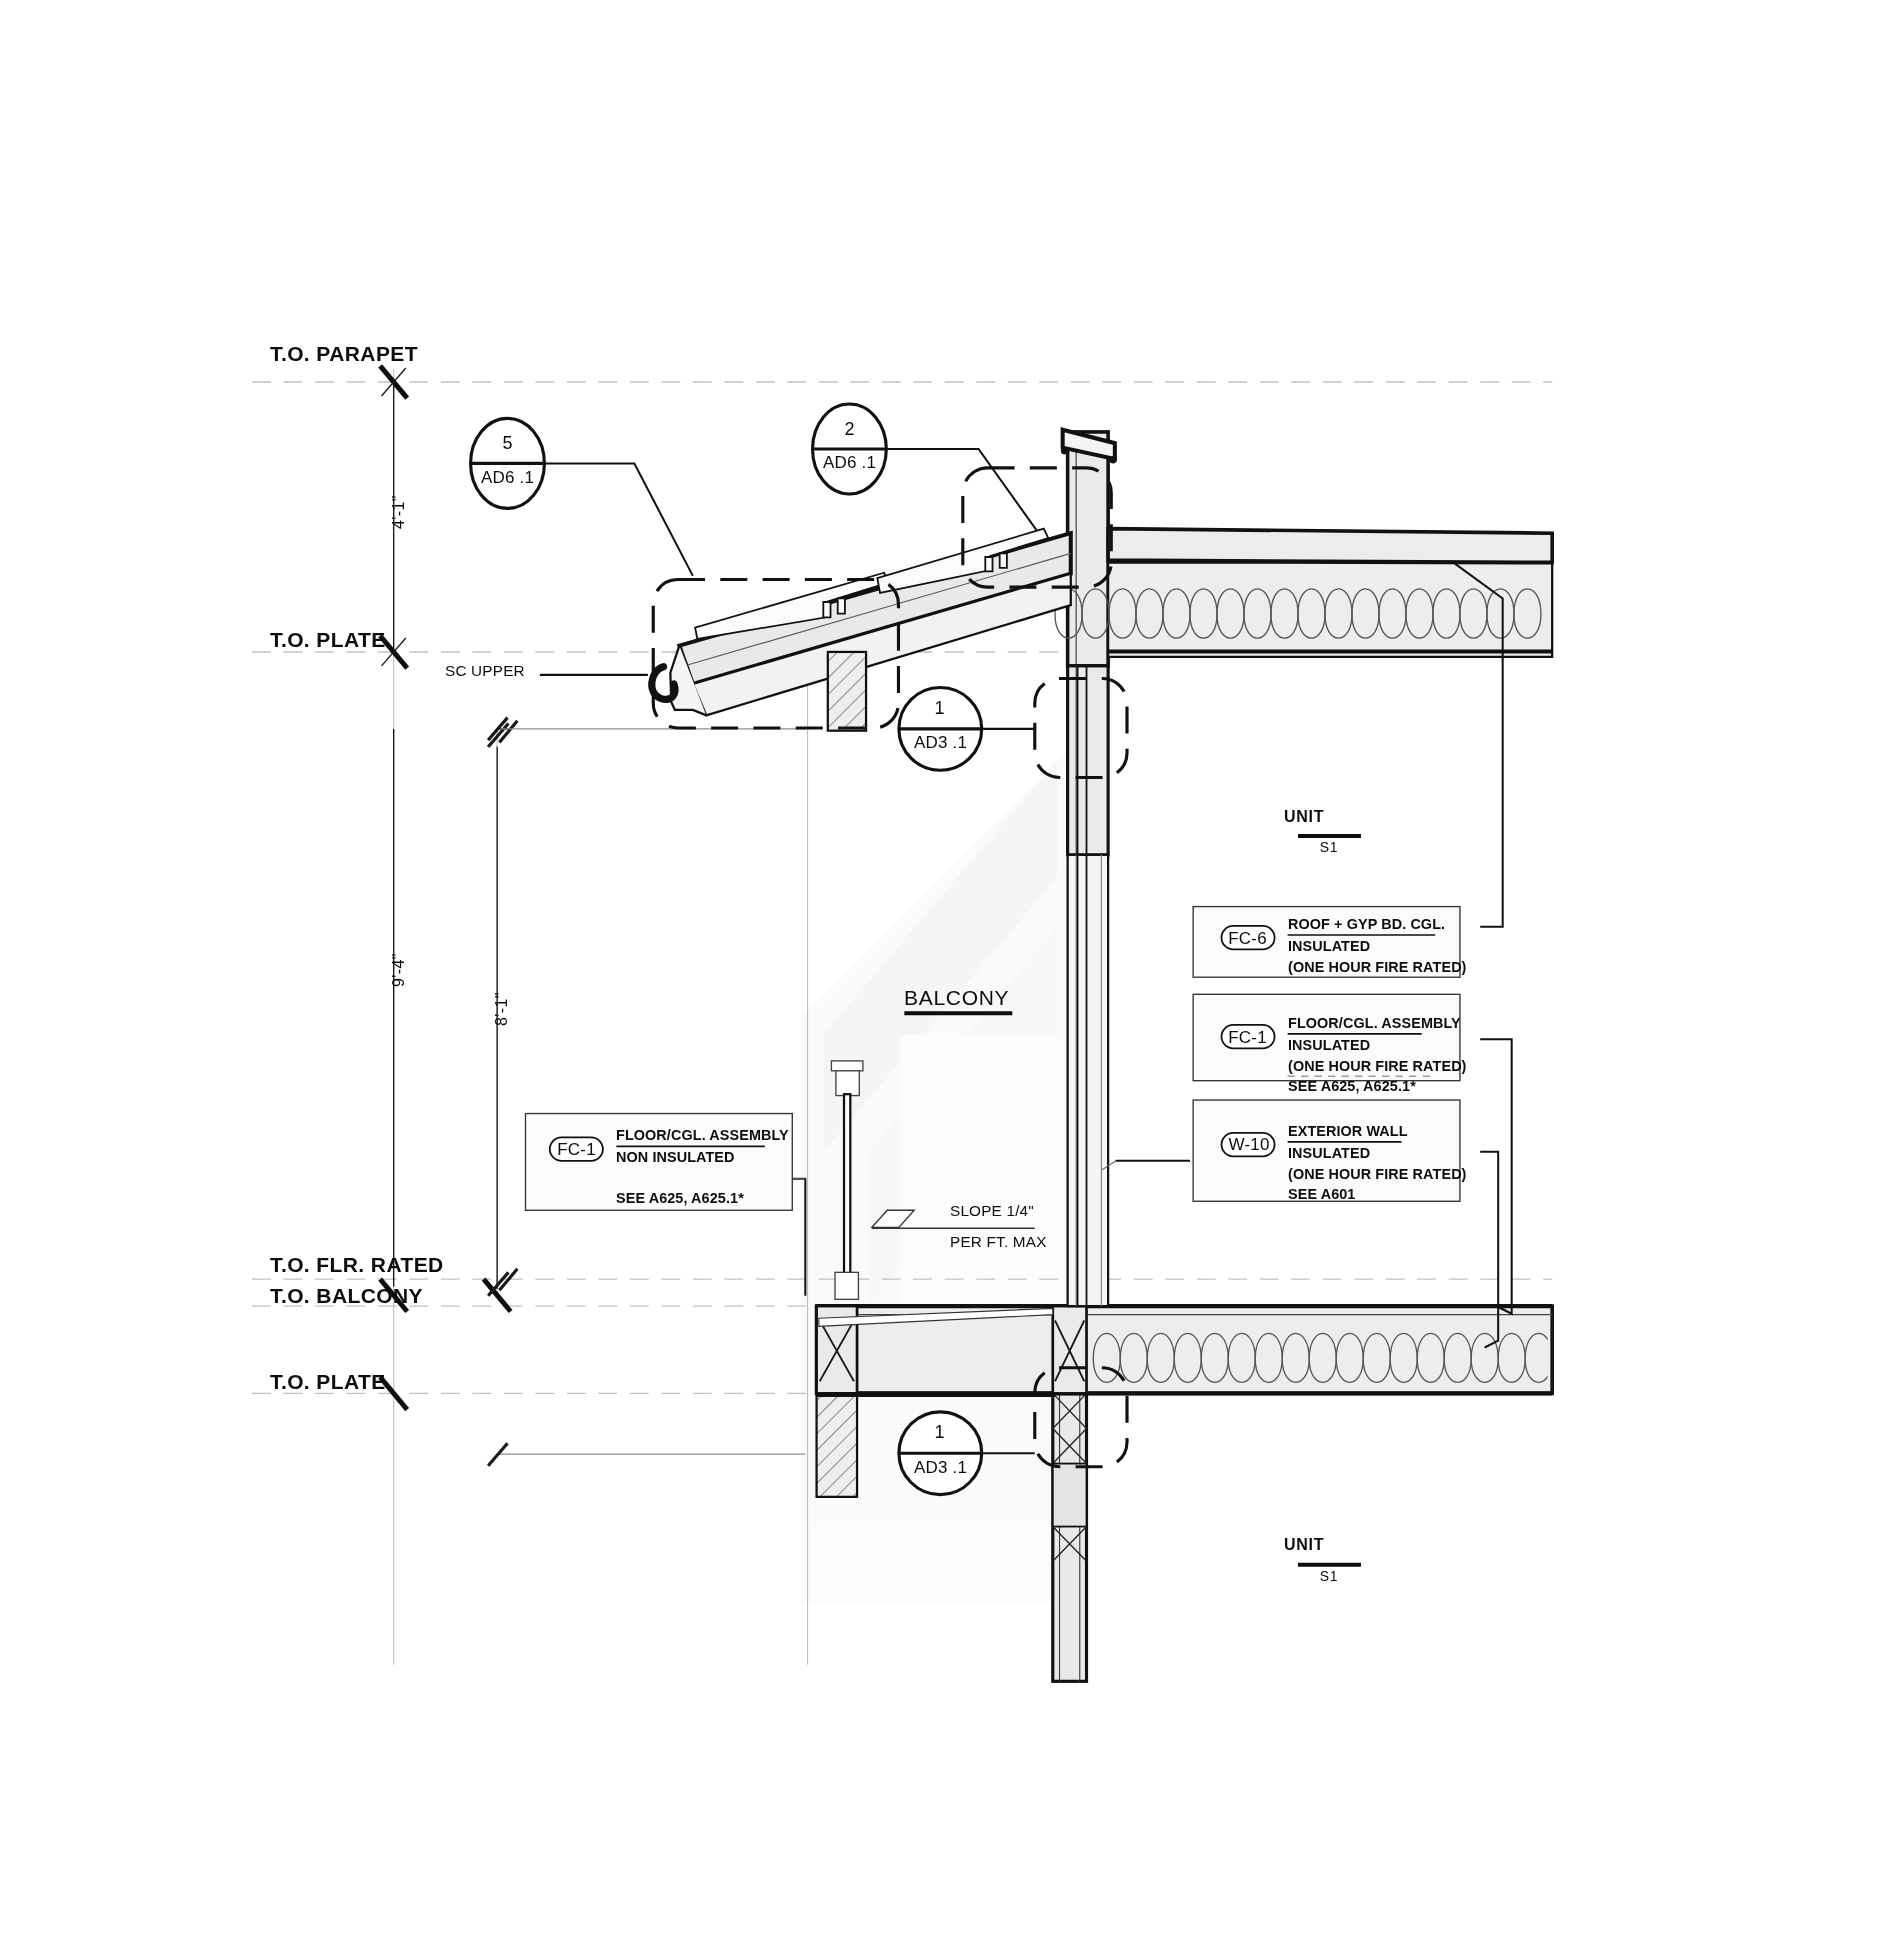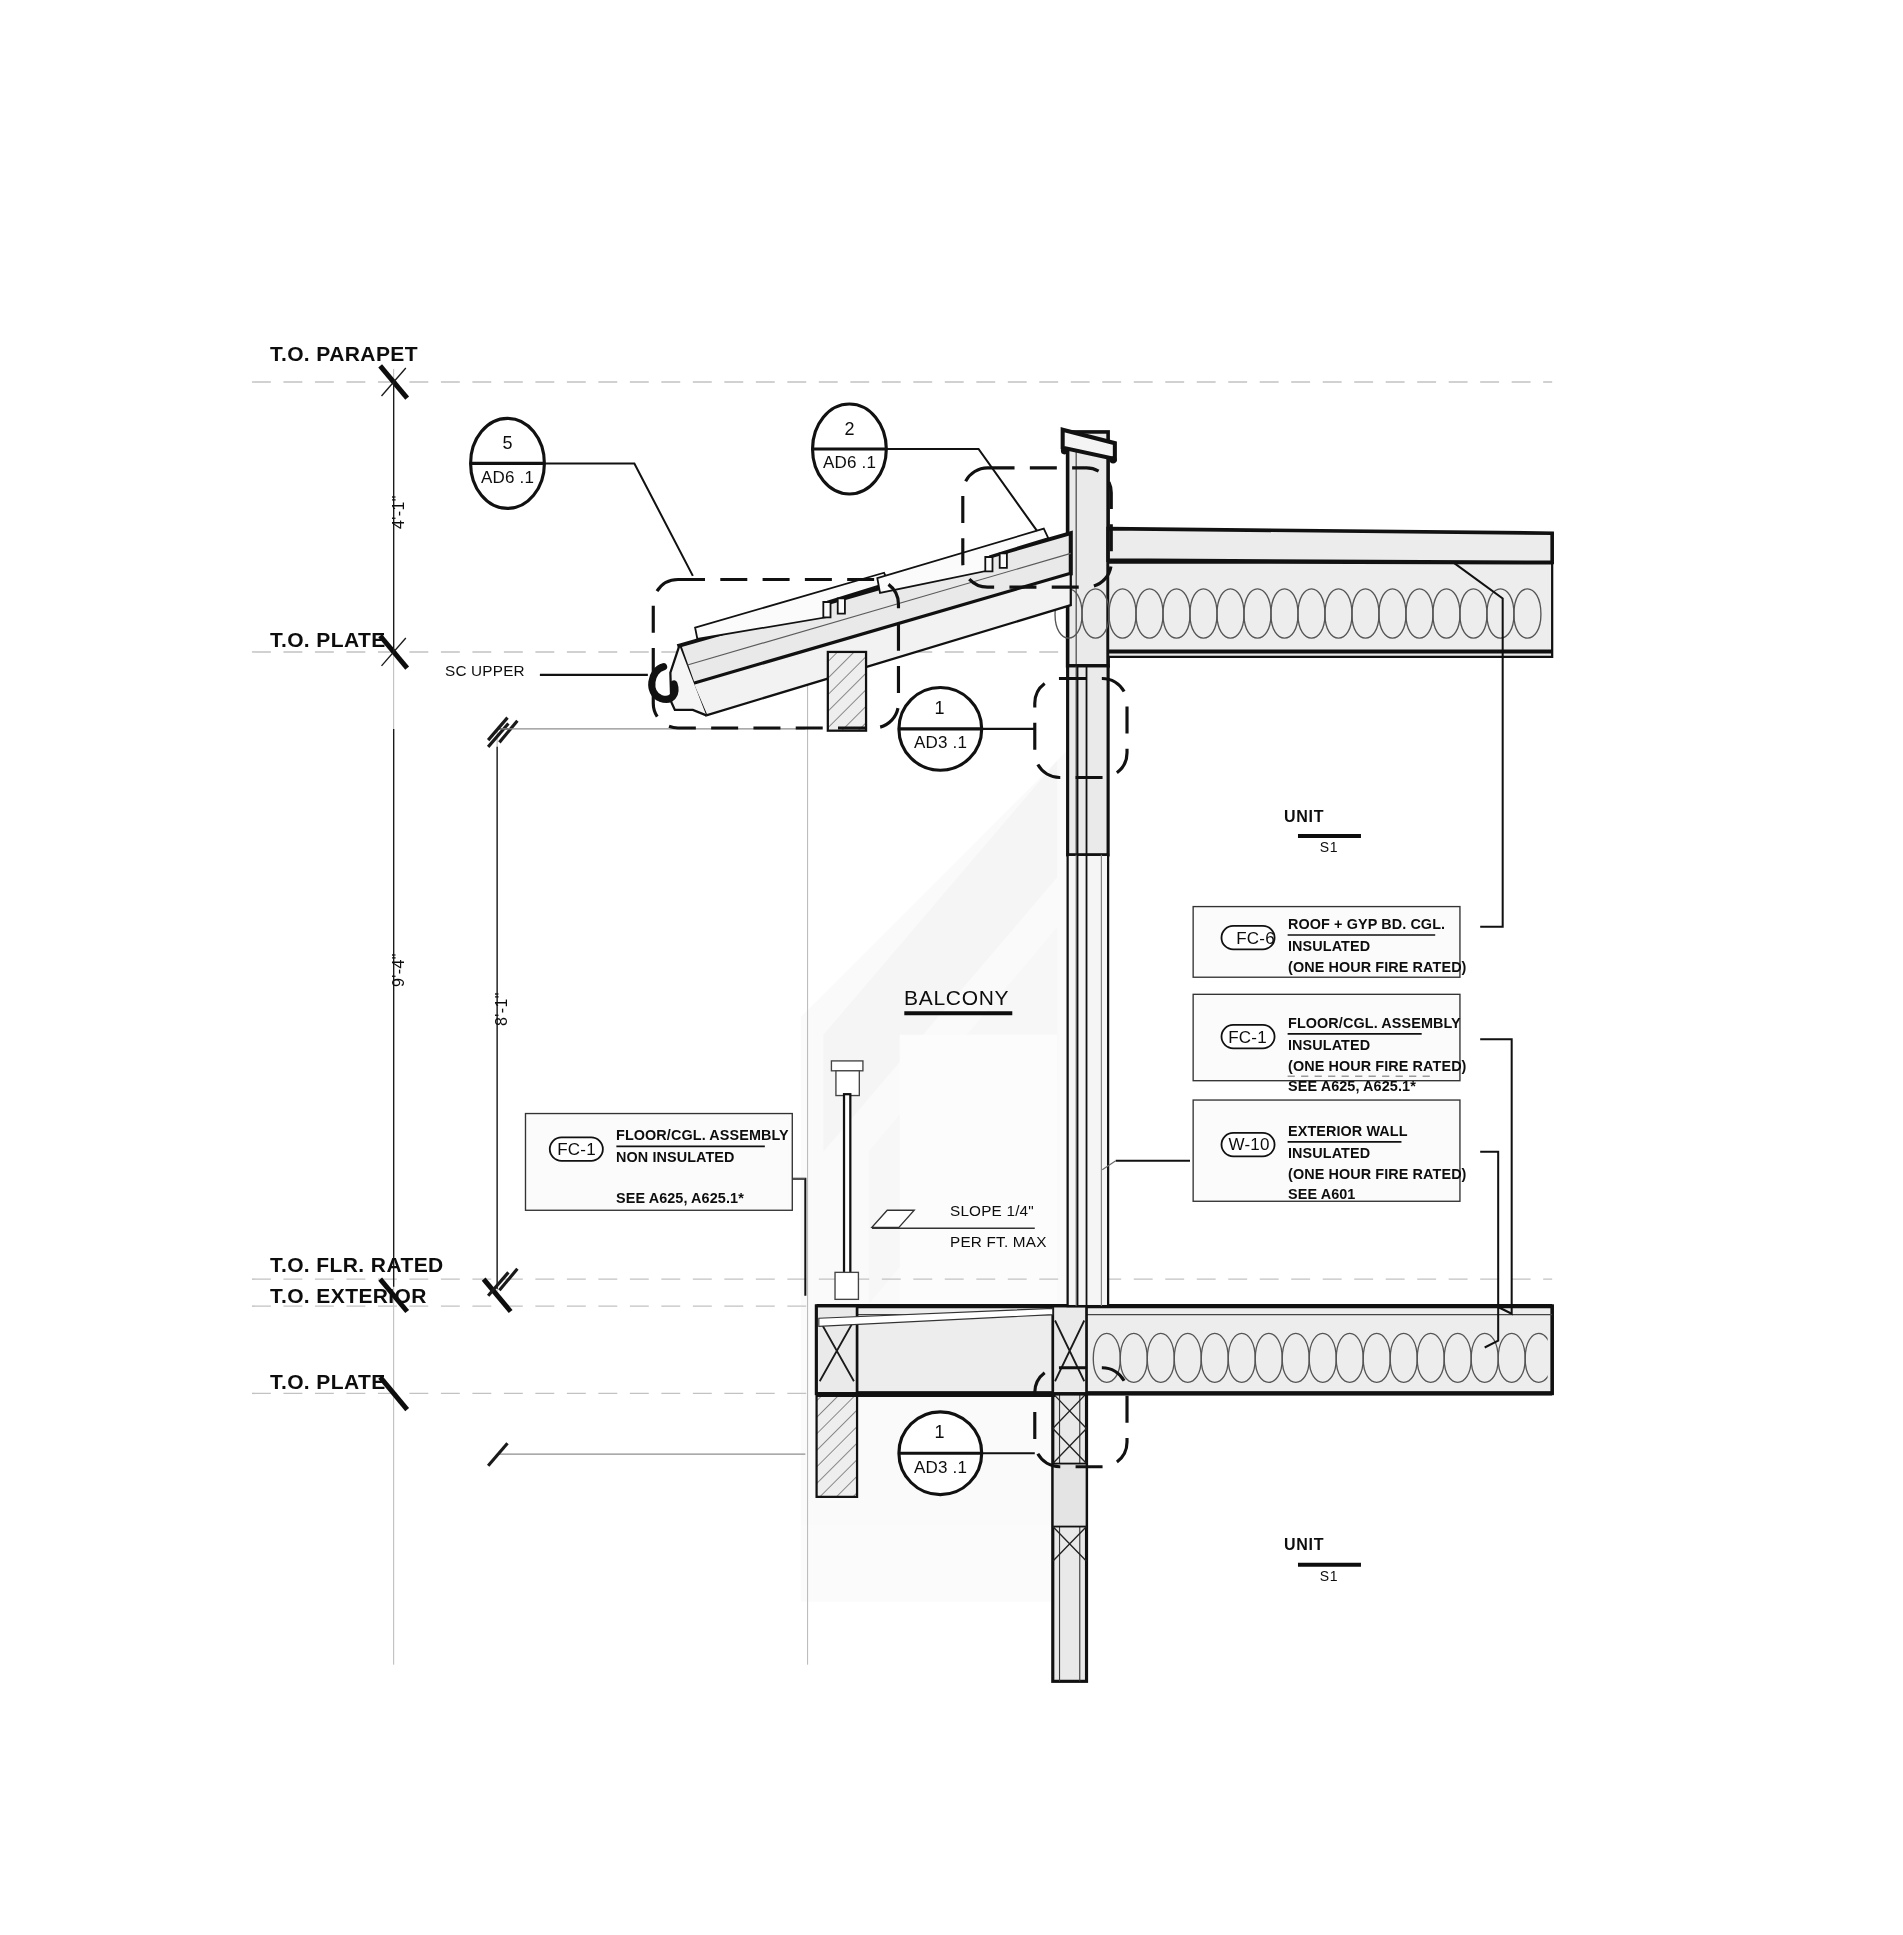--- a/index.html
+++ b/index.html
@@ -392,21 +392,21 @@
     <g stroke="#0d0d0d" stroke-width="9">
       <line x1="2010" y1="2252" x2="2250" y2="2252"></line>
       <line x1="2885" y1="1858" x2="3025" y2="1858"></line>
       <line x1="2885" y1="3478" x2="3025" y2="3478"></line>
     </g>
   </svg>
 
   <div class="txt lvl-label" style="left:270px; top:342px;">T.O. PARAPET</div>
   <div class="txt lvl-label" style="left:270px; top:628px;">T.O. PLATE</div>
   <div class="txt lvl-label" style="left:270px; top:1253px;">T.O. FLR. RATED</div>
-  <div class="txt lvl-label" style="left:270px; top:1284px;">T.O. EXTERIOR</div>
+  <div class="txt lvl-label" style="left:270px; top:1284px;">T.O. BALCONY</div>
   <div class="txt lvl-label" style="left:270px; top:1370px;">T.O. PLATE</div>
 
   <div class="txt dim-txt" style="left:390px; top:529px; transform:rotate(-90deg);">4'-1"</div>
   <div class="txt dim-txt" style="left:390px; top:987px; transform:rotate(-90deg);">9'-4"</div>
   <div class="txt dim-txt" style="left:493px; top:1026px; transform:rotate(-90deg);">8'-1"</div>
 
   <div class="txt bubble-num" style="left:483px; top:433px; width:49px;">5</div>
   <div class="txt bubble-sheet" style="left:476px; top:468px; width:63px;">AD6 .1</div>
 
   <div class="txt bubble-num" style="left:825px; top:419px; width:49px;">2</div>
@@ -423,21 +423,21 @@
   <div class="txt anno" style="left:950px; top:1233px;">PER FT. MAX</div>
 
   <div class="txt room-name" style="left:904px; top:986px;">BALCONY</div>
 
   <div class="txt unit-top" style="left:1284px; top:808px; width:90px;">UNIT</div>
   <div class="txt unit-bot" style="left:1284px; top:839px; width:90px;">S1</div>
 
   <div class="txt unit-top" style="left:1284px; top:1536px; width:90px;">UNIT</div>
   <div class="txt unit-bot" style="left:1284px; top:1568px; width:90px;">S1</div>
 
-  <div class="txt legend-tag" style="left:1221px; top:929px; width:53px;padding-left:8px;">FC-6</div>
+  <div class="txt legend-tag" style="left:1221px; top:929px; width:53px;">FC-6</div>
   <div class="txt legend-line" style="left:1288px; top:916px;">ROOF + GYP BD. CGL.</div>
   <div class="txt legend-line" style="left:1288px; top:938px;">INSULATED</div>
   <div class="txt legend-line" style="left:1288px; top:959px;">(ONE HOUR FIRE RATED)</div>
 
   <div class="txt legend-tag" style="left:1221px; top:1028px; width:53px;">FC-1</div>
   <div class="txt legend-line" style="left:1288px; top:1015px;">FLOOR/CGL. ASSEMBLY</div>
   <div class="txt legend-line" style="left:1288px; top:1037px;">INSULATED</div>
   <div class="txt legend-line" style="left:1288px; top:1058px;">(ONE HOUR FIRE RATED)</div>
   <div class="txt legend-line" style="left:1288px; top:1078px;">SEE A625, A625.1*</div>
 

